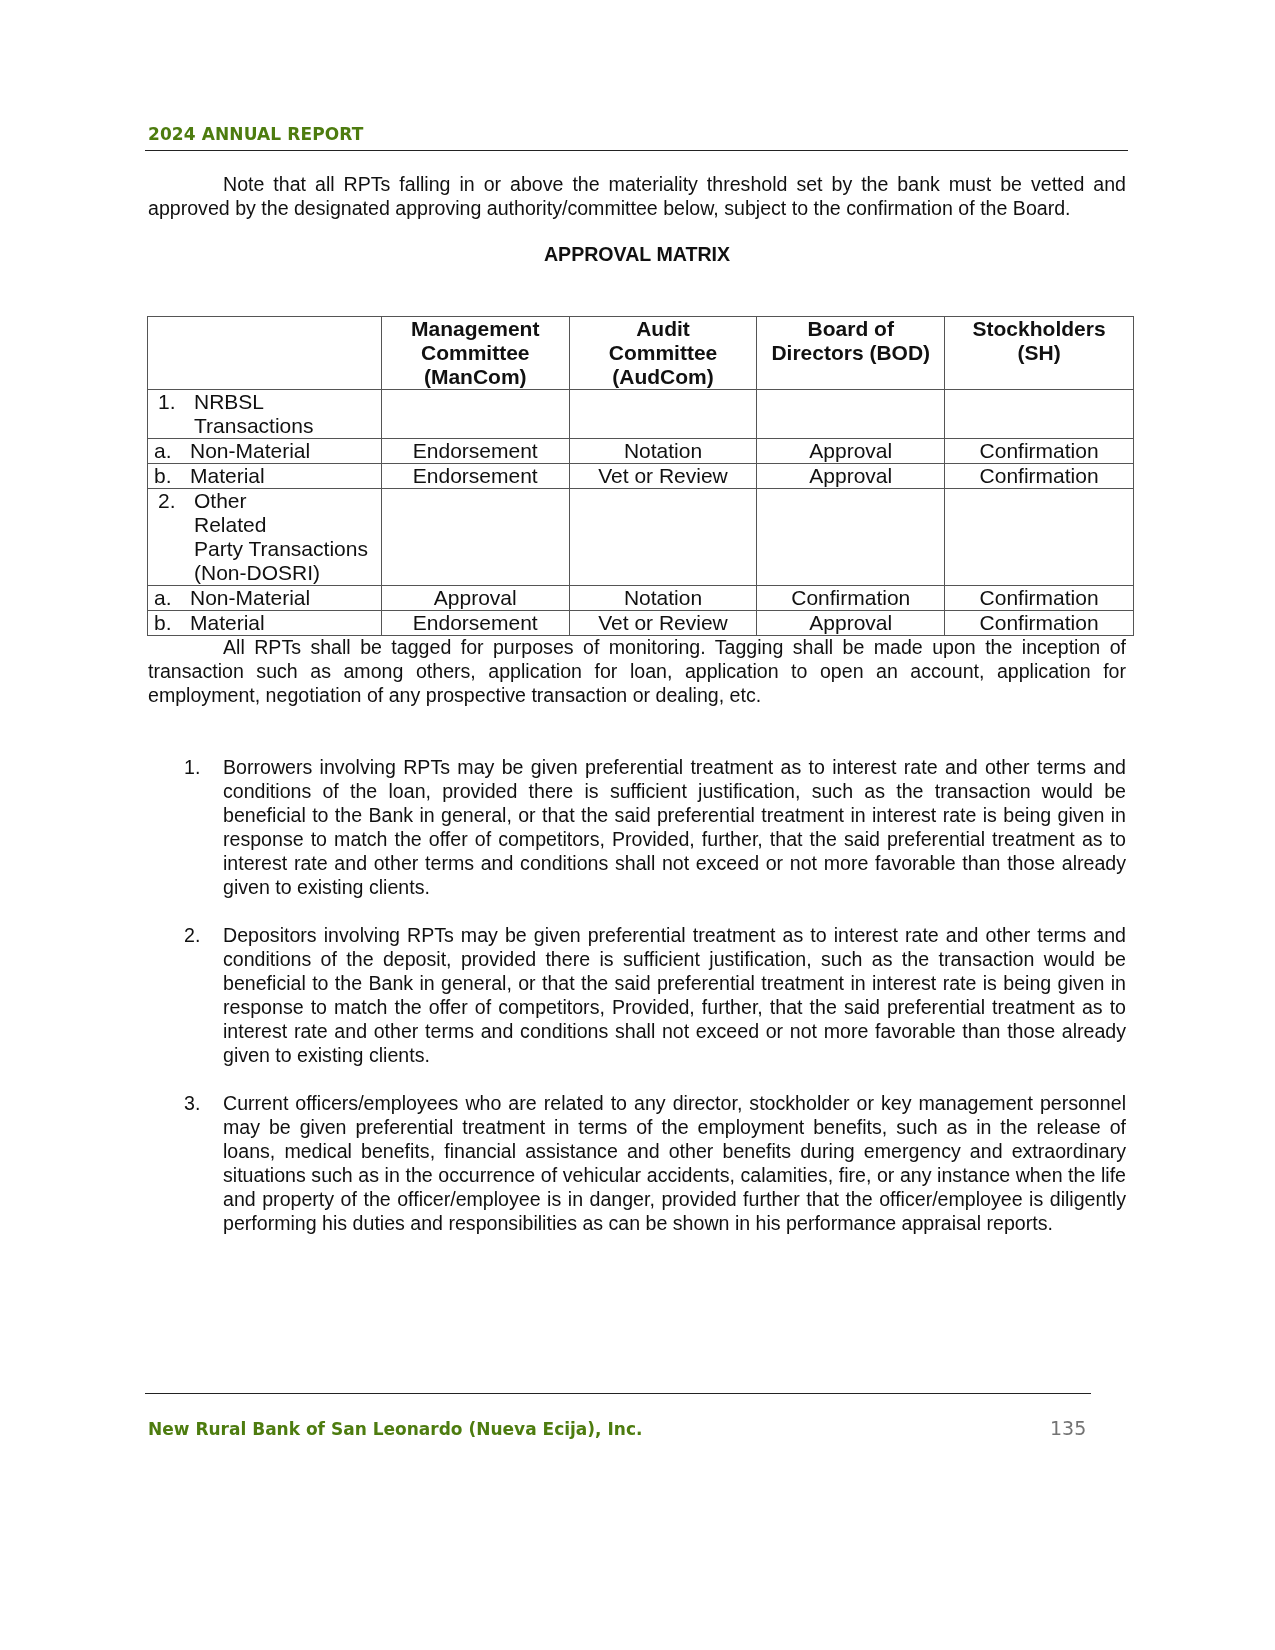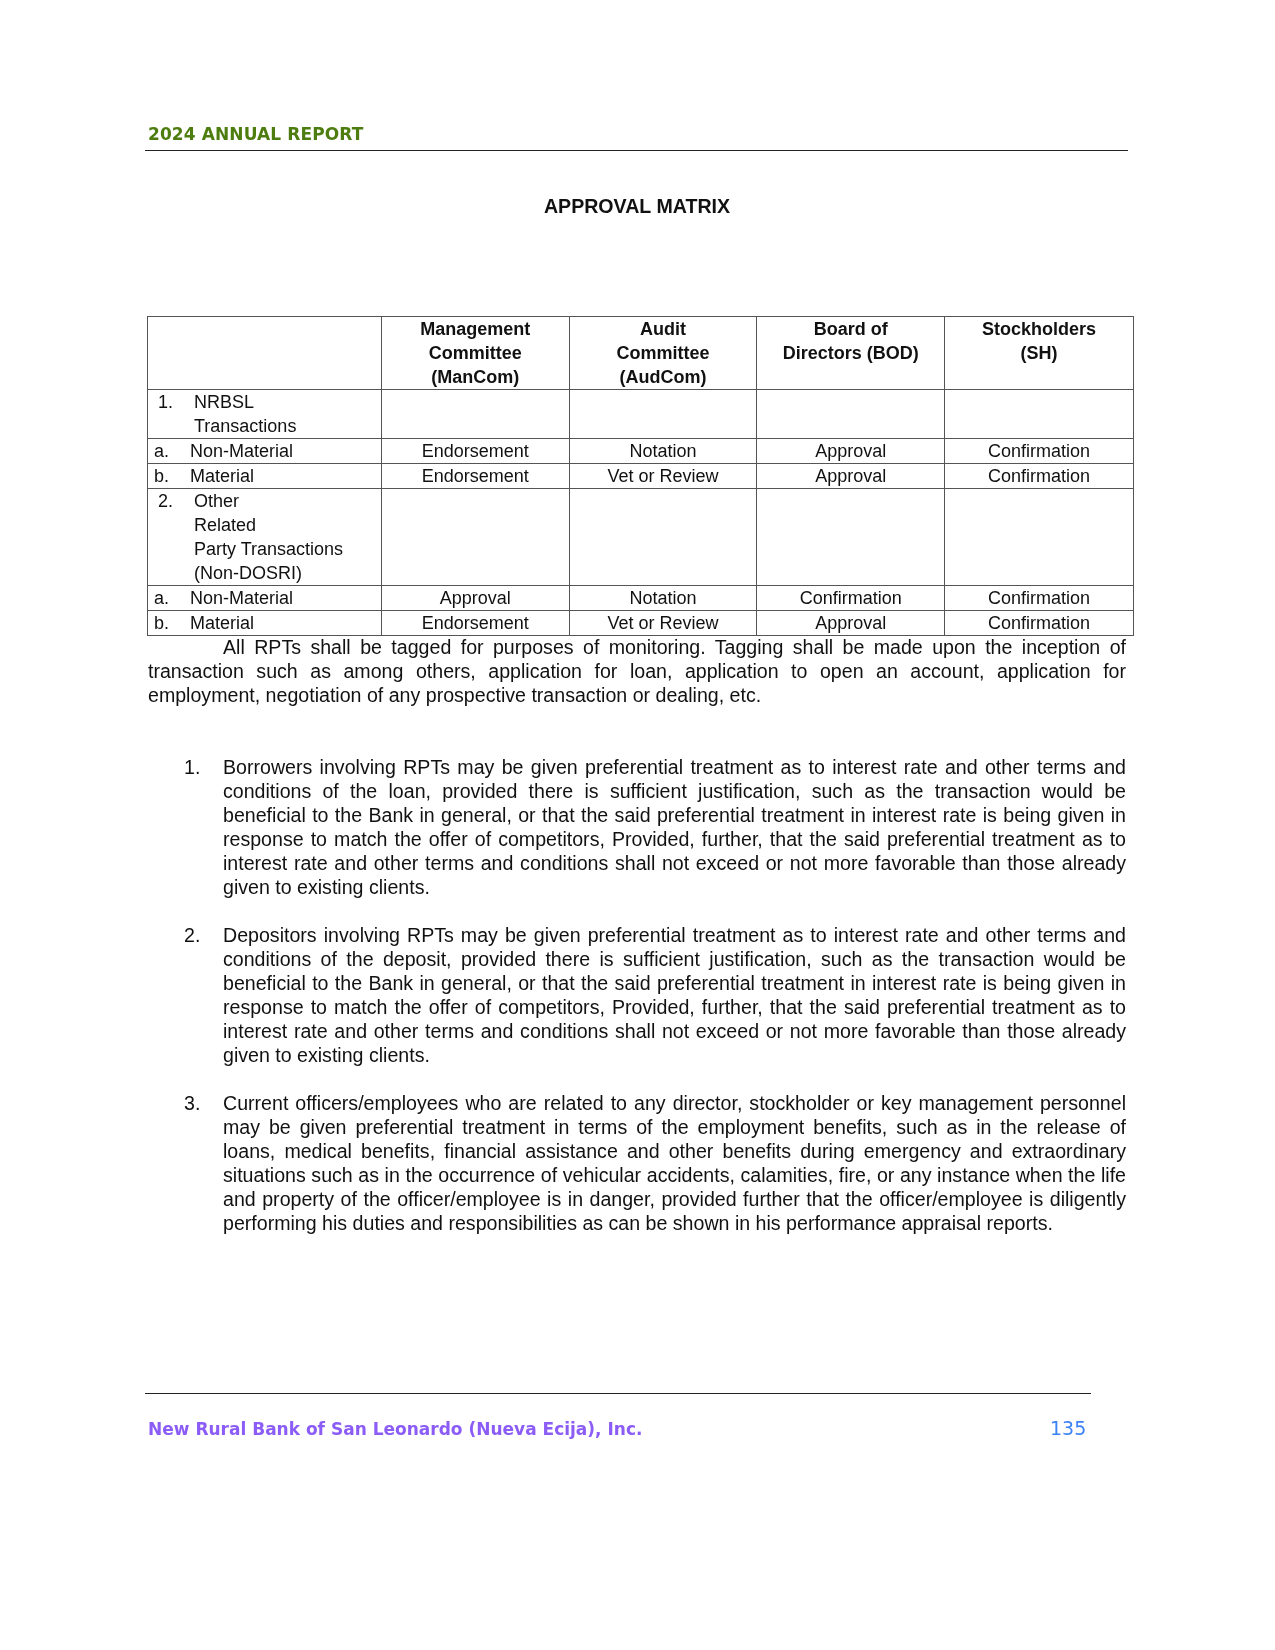--- a/index.html
+++ b/index.html
@@ -5,44 +5,45 @@
   html, body { margin: 0; padding: 0; background: #ffffff; }
   body { width: 1275px; height: 1650px; position: relative; overflow: hidden;
          font-family: "Liberation Sans", sans-serif; color: #111111; }
   .header-title { position: absolute; left: 148px; top: 124px; font-family: "DejaVu Sans", sans-serif;
                   font-weight: bold; font-size: 17px; color: #4d7c0f; letter-spacing: 0.1px; }
   .header-rule { position: absolute; left: 145px; top: 150px; width: 983px; height: 0; border-top: 1.6px solid #222; }
   .content { position: absolute; left: 148px; top: 172px; width: 978px; font-size: 19.6px; line-height: 24px; }
   p.para { margin: 0; text-align: justify; text-indent: 75px; }
   .gap { height: 24px; }
   .matrix-title { text-align: center; font-weight: bold; margin: 0; }
-  table.matrix { position: absolute; left: 147px; top: 316px; width: 987px; border-collapse: collapse; font-size: 18px; line-height: 24px; }
+  table.matrix { position: absolute; left: 147px; top: 316px; width: 987px; border-collapse: collapse; font-size: 21px; line-height: 24px; }
   table.matrix td, table.matrix th { border: 1.3px solid #555; padding: 0 6px; vertical-align: top; }
   table.matrix th { font-weight: bold; text-align: center; height: 72px; }
   table.matrix td.val { text-align: center; }
   td.lbl { position: relative; }
   .num { display: inline-block; width: 36px; padding-left: 4px; }
   .lbl-text { display: inline-block; vertical-align: top; }
   .sub { padding-left: 40px; }
   .sub .let { display: inline-block; width: 36px; }
   .justify-line { display: flex; justify-content: space-between; flex-direction: column; }
   ol.list { margin: 0; padding: 0; list-style: none; }
   ol.list li { position: relative; padding-left: 75px; text-align: justify; }
   ol.list li .lnum { position: absolute; left: 36px; top: 0; }
   .footer-rule { position: absolute; left: 145px; top: 1393px; width: 946px; height: 0; border-top: 1.6px solid #222; }
-  .footer-name { position: absolute; left: 148px; top: 1419px; font-family: "DejaVu Sans", sans-serif; font-weight: bold; font-size: 17px; color: #8b5cf6; }
-  .footer-page { position: absolute; left: 1050px; top: 1417px; font-family: "DejaVu Sans", sans-serif; font-size: 19px; color: #3b82f6; }
+  .footer-name { position: absolute; left: 148px; top: 1419px; font-family: "DejaVu Sans", sans-serif; font-weight: bold; font-size: 17px; color: #4d7c0f; }
+  .footer-page { position: absolute; left: 1050px; top: 1417px; font-family: "DejaVu Sans", sans-serif; font-size: 19px; color: #737373; }
 </style>
 </head>
 <body>
 
 <div class="header-title">2024 ANNUAL REPORT</div>
 <div class="header-rule"></div>
 
 <div class="content">
+  <p class="para">Note that all RPTs falling in or above the materiality threshold set by the bank must be vetted and approved by the designated approving authority/committee below, subject to the confirmation of the Board.</p>
   <div style="height:22px"></div>
   <p class="matrix-title">APPROVAL MATRIX</p>
 </div>
 
 <table class="matrix">
   <colgroup>
     <col style="width:234px">
       <col style="width:188px">
       <col style="width:188px">
       <col style="width:188px">

